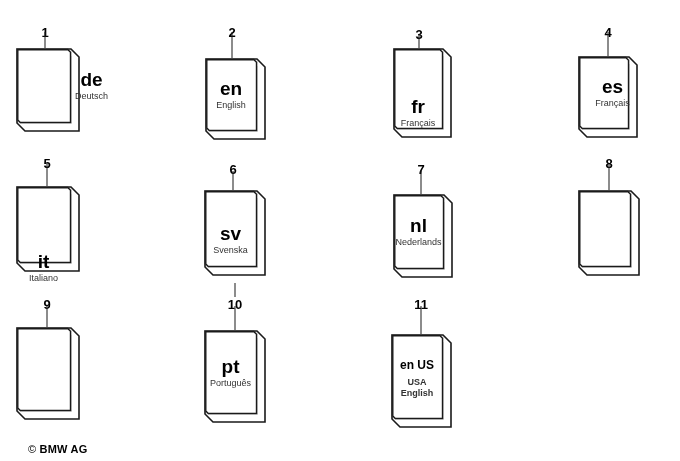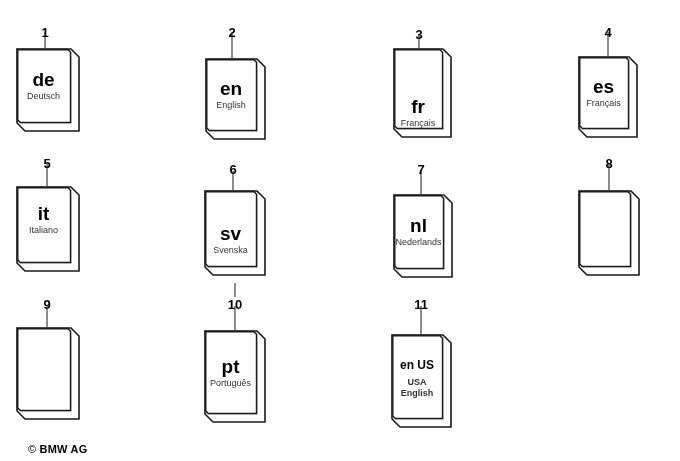--- a/index.html
+++ b/index.html
@@ -121,21 +121,21 @@
 <div id="diagram">
     <div class="callout-num" style="left: 45px; top: 26px;">1</div>
     <div class="leader-line" style="left: 45px; top: 32px; height: 16px;"></div>
     <div class="book part" style="left: 16px; top: 48px; width: 64px; height: 84px;">
       <svg class="book-svg" width="66" height="86" viewBox="0 0 66 86">
         <path d="M 55 75 L 56 75 M 55 75 L 55 8" fill="none" stroke="#b5b5b5" stroke-width="1"></path>
         <path d="M 0.5 0.5 L 52 0.5 L 55 3.5 L 55 75 L 3.5 75 L 0.5 72 Z" fill="#ffffff" stroke="#b5b5b5" stroke-width="0.8"></path>
         <path d="M 1 1 L 55 1 L 63 9 L 63 83 L 9 83 L 1 75 Z" fill="none" stroke="#1a1a1a" stroke-width="1.6" stroke-linejoin="miter"></path>
         <path d="M 1.8 1.8 L 52 1.8 L 54.5 4.3 L 54.5 74.5 L 4.3 74.5 L 1.8 72 Z" fill="#ffffff" stroke="#1a1a1a" stroke-width="1.4"></path>
       </svg>
-      <div class="book-face" style="width: 64px; height: 84px;">
+      <div class="book-face" style="width: 64px; height: 84px; margin-left: 48px;">
         <div class="code">de</div>
         <div class="name">Deutsch</div>
       </div>
     </div>
     <div class="callout-num" style="left: 232px; top: 26px;">2</div>
     <div class="leader-line" style="left: 232px; top: 32px; height: 26px;"></div>
     <div class="book part" style="left: 205px; top: 58px; width: 61px; height: 82px;">
       <svg class="book-svg" width="63" height="84" viewBox="0 0 63 84">
         <path d="M 52 73 L 53 73 M 52 73 L 52 8" fill="none" stroke="#b5b5b5" stroke-width="1"></path>
         <path d="M 0.5 0.5 L 49 0.5 L 52 3.5 L 52 73 L 3.5 73 L 0.5 70 Z" fill="#ffffff" stroke="#b5b5b5" stroke-width="0.8"></path>
@@ -163,35 +163,35 @@
     </div>
     <div class="callout-num" style="left: 608px; top: 26px;">4</div>
     <div class="leader-line" style="left: 608px; top: 32px; height: 24px;"></div>
     <div class="book part" style="left: 578px; top: 56px; width: 60px; height: 82px;">
       <svg class="book-svg" width="62" height="84" viewBox="0 0 62 84">
         <path d="M 51 73 L 52 73 M 51 73 L 51 8" fill="none" stroke="#b5b5b5" stroke-width="1"></path>
         <path d="M 0.5 0.5 L 48 0.5 L 51 3.5 L 51 73 L 3.5 73 L 0.5 70 Z" fill="#ffffff" stroke="#b5b5b5" stroke-width="0.8"></path>
         <path d="M 1 1 L 51 1 L 59 9 L 59 81 L 9 81 L 1 73 Z" fill="none" stroke="#1a1a1a" stroke-width="1.6" stroke-linejoin="miter"></path>
         <path d="M 1.8 1.8 L 48 1.8 L 50.5 4.3 L 50.5 72.5 L 4.3 72.5 L 1.8 70 Z" fill="#ffffff" stroke="#1a1a1a" stroke-width="1.4"></path>
       </svg>
-      <div class="book-face" style="width: 60px; height: 82px;">
+      <div class="book-face" style="width: 60px; height: 82px; margin-left: 9px;">
         <div class="code">es</div>
         <div class="name">Français</div>
       </div>
     </div>
     <div class="callout-num" style="left: 47px; top: 157px;">5</div>
     <div class="leader-line" style="left: 47px; top: 163px; height: 23px;"></div>
     <div class="book part" style="left: 16px; top: 186px; width: 64px; height: 86px;">
       <svg class="book-svg" width="66" height="88" viewBox="0 0 66 88">
         <path d="M 55 77 L 56 77 M 55 77 L 55 8" fill="none" stroke="#b5b5b5" stroke-width="1"></path>
         <path d="M 0.5 0.5 L 52 0.5 L 55 3.5 L 55 77 L 3.5 77 L 0.5 74 Z" fill="#ffffff" stroke="#b5b5b5" stroke-width="0.8"></path>
         <path d="M 1 1 L 55 1 L 63 9 L 63 85 L 9 85 L 1 77 Z" fill="none" stroke="#1a1a1a" stroke-width="1.6" stroke-linejoin="miter"></path>
         <path d="M 1.8 1.8 L 52 1.8 L 54.5 4.3 L 54.5 76.5 L 4.3 76.5 L 1.8 74 Z" fill="#ffffff" stroke="#1a1a1a" stroke-width="1.4"></path>
       </svg>
-      <div class="book-face" style="width: 64px; height: 76px;">
+      <div class="book-face" style="width: 64px; height: 76px; margin-top: 48px;">
         <div class="code">it</div>
         <div class="name">Italiano</div>
       </div>
     </div>
     <div class="callout-num" style="left: 233px; top: 163px;">6</div>
     <div class="leader-line" style="left: 233px; top: 171px; height: 19px;"></div>
     <div class="book part" style="left: 204px; top: 190px; width: 62px; height: 86px;">
       <svg class="book-svg" width="64" height="88" viewBox="0 0 64 88">
         <path d="M 53 77 L 54 77 M 53 77 L 53 8" fill="none" stroke="#b5b5b5" stroke-width="1"></path>
         <path d="M 0.5 0.5 L 50 0.5 L 53 3.5 L 53 77 L 3.5 77 L 0.5 74 Z" fill="#ffffff" stroke="#b5b5b5" stroke-width="0.8"></path>

